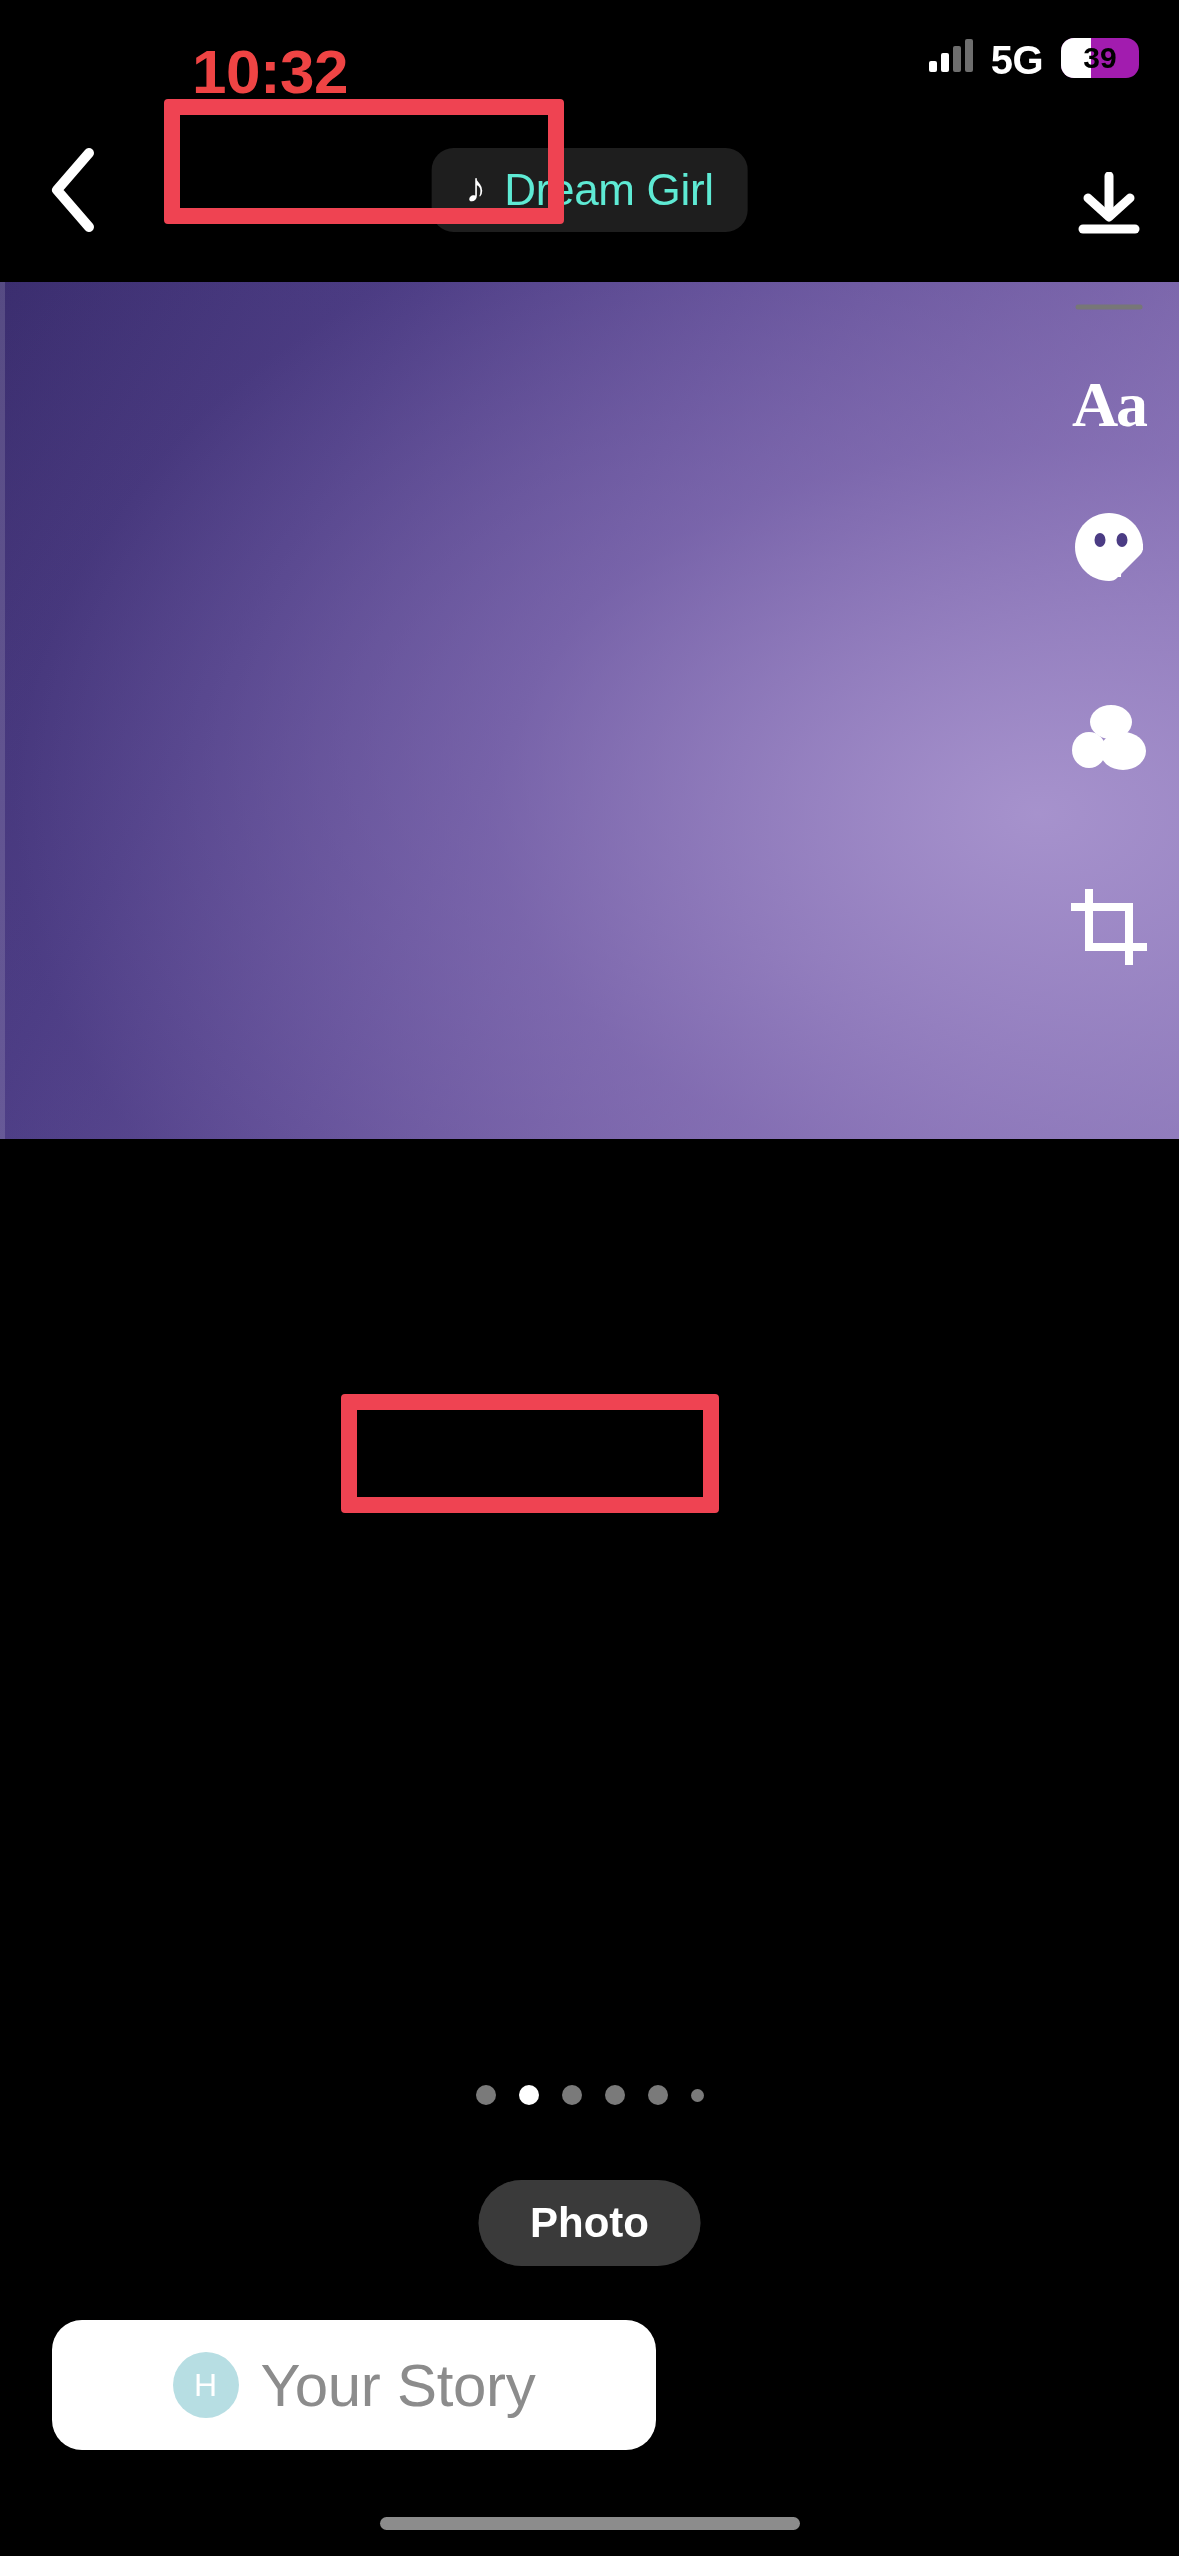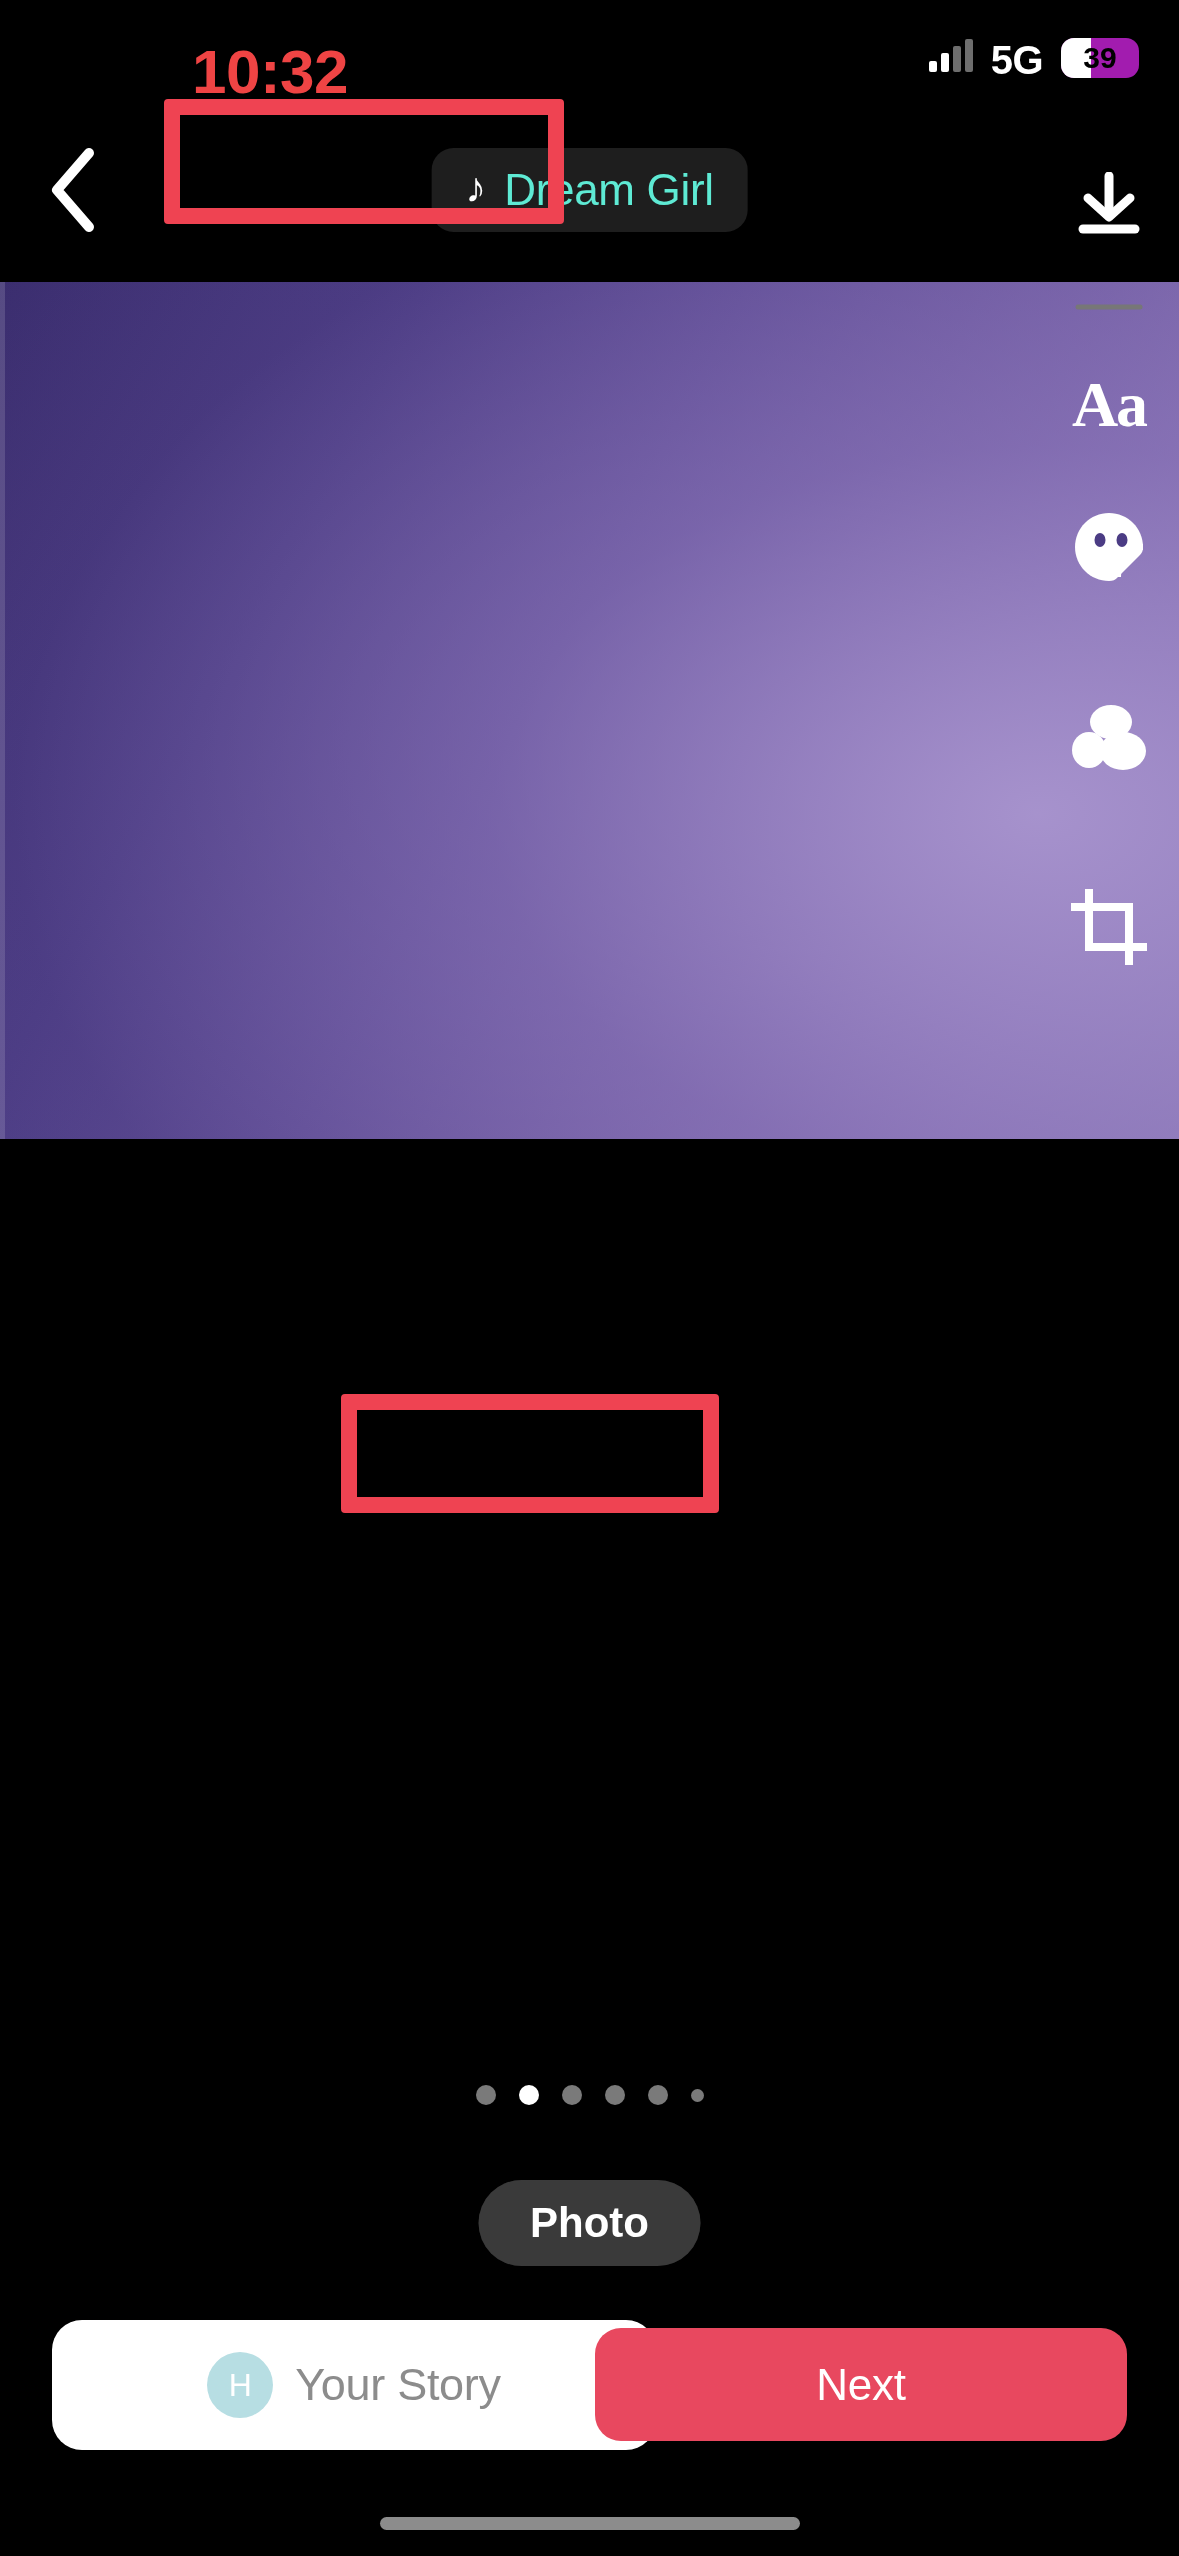--- a/index.html
+++ b/index.html
@@ -164,21 +164,21 @@
     background:#ffffff; border-radius:30px;
     display:flex; align-items:center; justify-content:center; gap:22px;
   }
   #story-avatar {
     width:66px; height:66px; border-radius:50%;
     background:#b7dee3;
     display:flex; align-items:center; justify-content:center;
     font-size:32px; font-weight:500; color:#ffffff;
   }
   #your-story-label {
-    font-size:45px; font-weight:500; color:#8c8c8c;
+    font-size:60px; font-weight:500; color:#8c8c8c;
     letter-spacing:-0.3px;
   }
   #next-button {
     position:absolute; left:595px; top:8px;
     width:532px; height:113px;
     background:#e8485f; border-radius:26px;
     display:flex; align-items:center; justify-content:center;
   }
   #next-label {
     font-size:44px; font-weight:500; color:#ffffff;
@@ -320,23 +320,20 @@
     <div class="mode-opt active">Photo</div>
   </div>
 
   <div id="bottom-bar">
 
     <div id="your-story-button">
       <div id="story-avatar">H</div>
       <div id="your-story-label">Your Story</div>
     </div>
 
-    <div id="next-button">
-      <span id="next-label">Next</span>
-    </div>
 
   </div>
 
   <div id="home-indicator"></div>
 
   <div class="annotation" id="annotation-music"></div>
   <div class="annotation" id="annotation-next"></div>
 
 </div>
 

